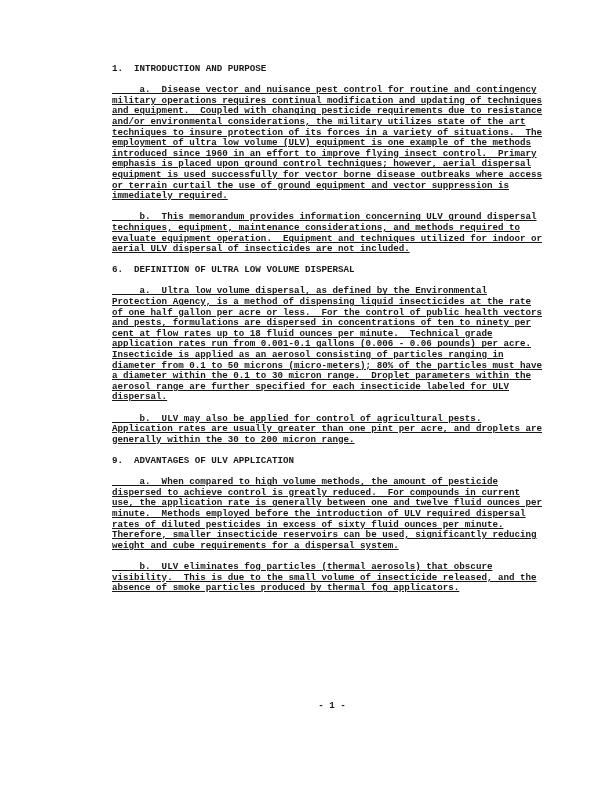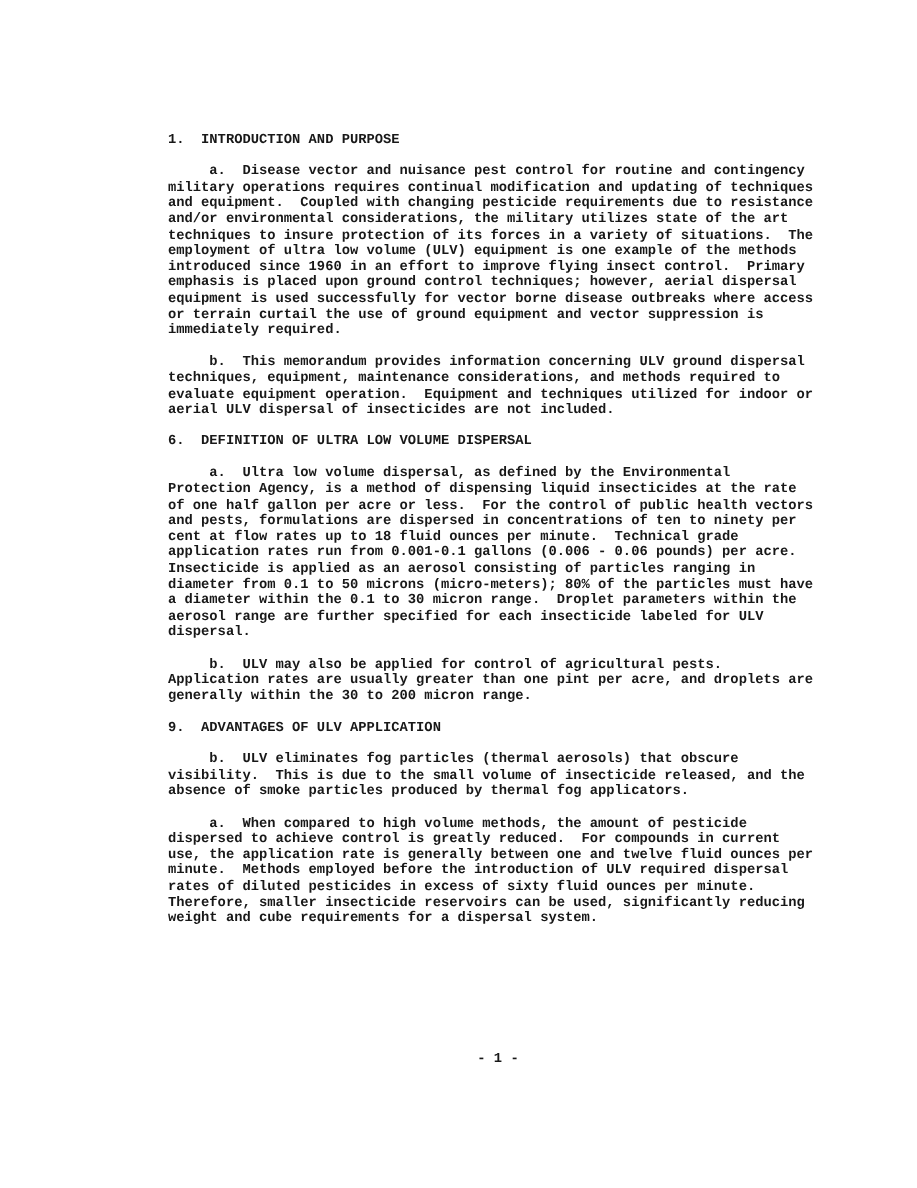--- a/index.html
+++ b/index.html
@@ -18,31 +18,32 @@
     position: absolute;
     left: 0;
     top: 0;
     width: 611px;
     height: 792px;
     background: #ffffff;
   }
   .text-column {
     position: absolute;
     left: 112px;
-    top: 88px;
+    top: 64px;
     width: 440px;
     color: #181818;
     font-size: 9.2px;
     line-height: 10.6px;
     font-weight: bold;
     -webkit-font-smoothing: antialiased;
   }
   .block {
     white-space: pre;
     margin: 0 0 10.6px 0;
+    text-decoration: underline;
   }
   .heading {
     white-space: pre;
     margin: 0 0 10.6px 0;
   }
   .page-number {
     position: absolute;
     left: 112px;
     top: 701px;
     width: 440px;
@@ -87,28 +88,28 @@
 Insecticide is applied as an aerosol consisting of particles ranging in
 diameter from 0.1 to 50 microns (micro-meters); 80% of the particles must have
 a diameter within the 0.1 to 30 micron range.  Droplet parameters within the
 aerosol range are further specified for each insecticide labeled for ULV
 dispersal.</div>
     <div class="block">     b.  ULV may also be applied for control of agricultural pests.
 Application rates are usually greater than one pint per acre, and droplets are
 generally within the 30 to 200 micron range.</div>
 
     <div class="heading">9.  ADVANTAGES OF ULV APPLICATION</div>
-    <div class="block">     b.  ULV eliminates fog particles (thermal aerosols) that obscure
-visibility.  This is due to the small volume of insecticide released, and the
-absence of smoke particles produced by thermal fog applicators.</div>
     <div class="block">     a.  When compared to high volume methods, the amount of pesticide
 dispersed to achieve control is greatly reduced.  For compounds in current
 use, the application rate is generally between one and twelve fluid ounces per
 minute.  Methods employed before the introduction of ULV required dispersal
 rates of diluted pesticides in excess of sixty fluid ounces per minute.
 Therefore, smaller insecticide reservoirs can be used, significantly reducing
 weight and cube requirements for a dispersal system.</div>
+    <div class="block">     b.  ULV eliminates fog particles (thermal aerosols) that obscure
+visibility.  This is due to the small volume of insecticide released, and the
+absence of smoke particles produced by thermal fog applicators.</div>
 
   </div>
 
   <div class="page-number">- 1 -</div>
 
 </div>
 
 </body></html>

